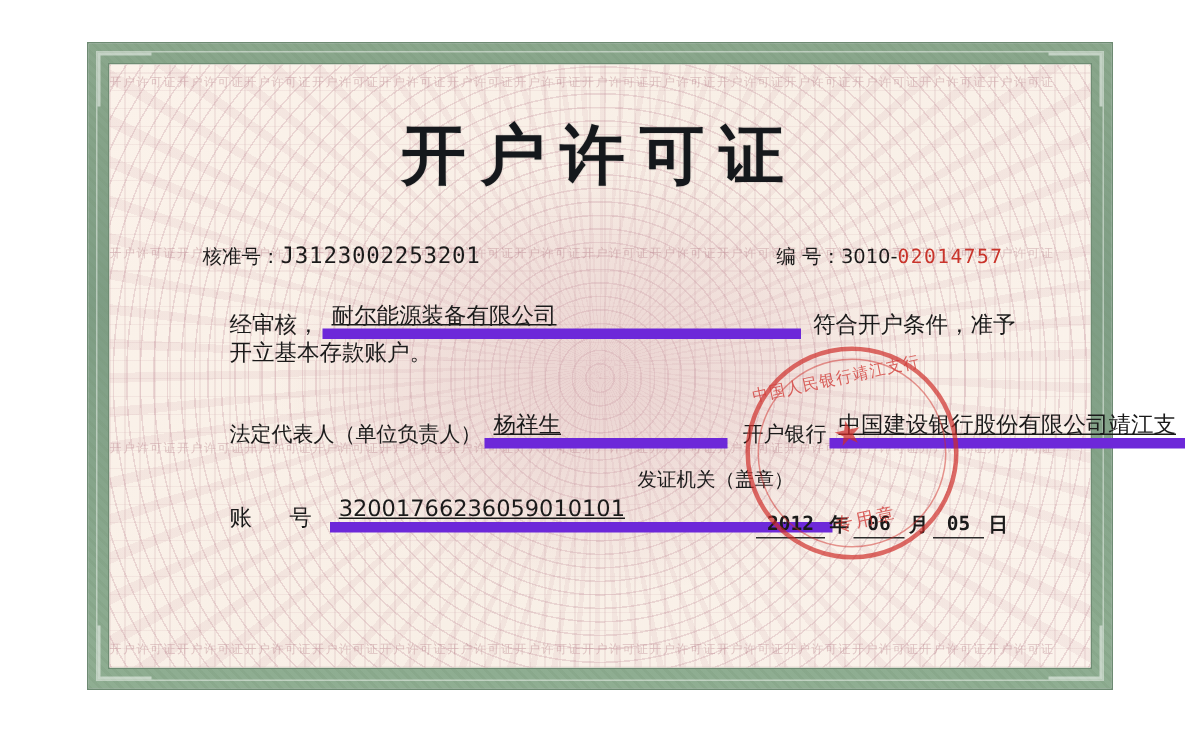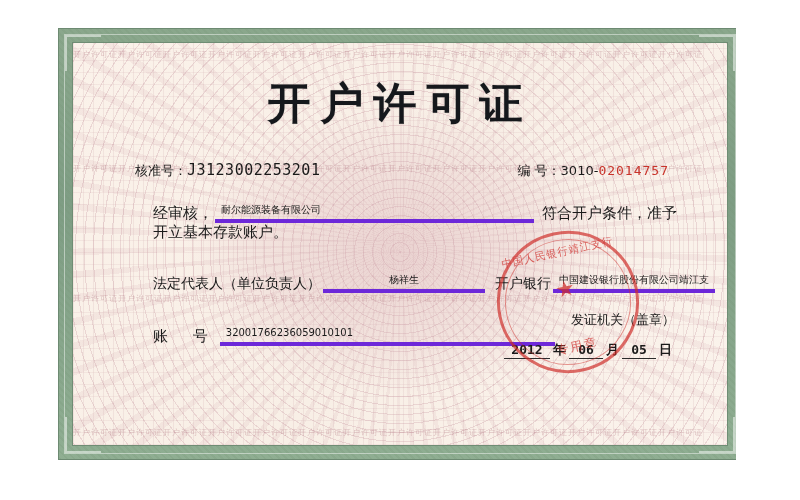--- a/index.html
+++ b/index.html
@@ -6,21 +6,21 @@
     margin: 0;
     padding: 0;
     width: 800px;
     height: 500px;
     background: #ffffff;
     font-family: "Liberation Sans", sans-serif;
   }
 
   #cert-root {
     position: relative;
-    width: 736px;
+    width: 800px;
     height: 500px;
     background: #ffffff;
     overflow: hidden;
   }
 
   
   .cert-frame {
     position: absolute;
     left: 58px;
     top: 28px;
@@ -130,30 +130,31 @@
     align-items: flex-end;
     font-size: 15px;
     font-family: "DejaVu Sans", sans-serif;
     margin-top: 22px;
     padding-left: 40px;
     padding-right: 10px;
   }
   .label { white-space: nowrap; }
   .fill {
     flex: 1;
-    border-bottom: 4px solid #6d28d9;
+    border-bottom: 7px solid #6d28d9;
     margin: 0 2px;
     padding: 0 6px 1px 6px;
-    font-size: 10px;
+    font-size: 15px;
     font-family: "DejaVu Sans", sans-serif;
     line-height: 16px;
     white-space: nowrap;
     overflow: hidden;
-  }
-  .fill.narrow { flex: 0 0 auto; min-width: 150px; text-align: center; }
+    text-decoration: underline;
+  }
+  .fill.narrow { flex: 0 0 auto; min-width: 150px; }
   .tail { white-space: nowrap; padding-left: 6px; }
 
   .line2 {
     font-size: 15px;
     font-family: "DejaVu Sans", sans-serif;
     margin-top: 0;
     padding-left: 40px;
   }
 
   .row-two {
@@ -185,21 +186,20 @@
     position: absolute;
     right: 52px;
     bottom: 86px;
     width: 250px;
     font-size: 13px;
     font-family: "DejaVu Sans", sans-serif;
   }
   .issuer-line {
     display: flex;
     align-items: flex-end;
-    justify-content: flex-end;
     white-space: nowrap;
   }
   .date-line {
     display: flex;
     align-items: flex-end;
     justify-content: flex-end;
     margin-top: 12px;
     white-space: nowrap;
     font-size: 13px;
     font-weight: bold;

